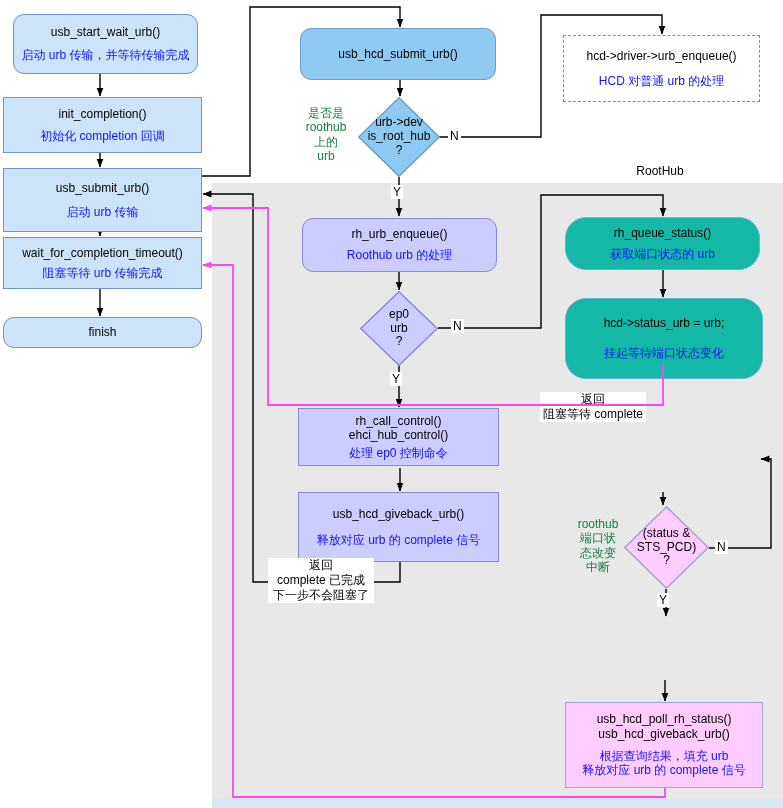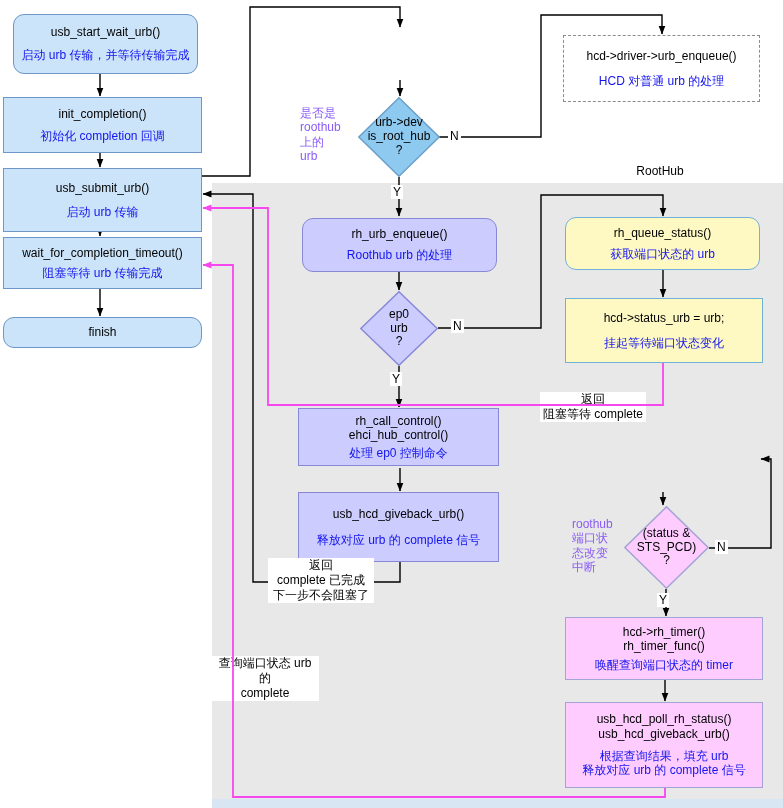--- a/index.html
+++ b/index.html
@@ -13,37 +13,37 @@
   svg.edges{position:absolute;left:0;top:0;pointer-events:none;}
   .node{
     position:absolute;display:flex;flex-direction:column;justify-content:space-evenly;
     align-items:center;text-align:center;box-sizing:border-box;padding:2px 4px;line-height:1.2;
   }
   .rect{border:1px solid;}
   .rounded{border:1px solid;border-radius:11px;}
   .lb{background:#cce4f9;border-color:#6e96c8;}
   .sky{background:#8ecaf0;border-color:#6b9ec9;}
   .lav{background:#ccccff;border-color:#8888d8;align-items:center;}
-  .cy{background:#fef9c3;border-color:#6fb3d9;}
+  .cy{background:#14b8a6;border-color:#6fb3d9;border-radius:21px;}
   .pk{background:#ffccff;border-color:#a3a3d6;}
   .dashedbox{background:#ffffff;border:1px dashed #8c8c8c;}
   .t{color:#000;white-space:pre-line;}
   .s{color:#1414ee;white-space:pre-line;}
   .diamond{position:absolute;}
   .diamond svg{position:absolute;left:0;top:0;width:100%;height:100%;}
   .diamond .dlabel{
     position:absolute;left:0;top:0;width:100%;height:100%;display:flex;align-items:center;
     justify-content:center;text-align:center;white-space:pre-line;line-height:1.15;
   }
   .chip{
     position:absolute;background:#fff;text-align:center;white-space:pre-line;line-height:1.25;
     padding:0 2px;
   }
   .blab{
-    position:absolute;color:#8b5cf6;text-align:left;white-space:pre-line;line-height:1.2;
+    position:absolute;color:#15803d;text-align:center;white-space:pre-line;line-height:1.2;
   }
   .yn{position:absolute;background:#fff;padding:0 2px;text-align:center;}
 </style>
 </head>
 <body>
 
 <div id="canvas">
 
   <div class="region" style="left:212px;top:183px;width:571px;height:616px"></div>
   <div class="strip" style="left:212px;top:799px;width:571px;height:9px"></div>
@@ -90,20 +90,23 @@
     <div class="s">启动 urb 传输</div>
   </div>
   <div class="node rect lb" style="left:3px;top:237px;width:199px;height:52px">
     <div class="t">wait_for_completion_timeout()</div>
     <div class="s">阻塞等待 urb 传输完成</div>
   </div>
   <div class="node rounded lb" style="left:3px;top:317px;width:199px;height:31px">
     <div class="t">finish</div>
   </div>
 
+  <div class="node rounded sky" style="left:300px;top:28px;width:196px;height:52px">
+    <div class="t">usb_hcd_submit_urb()</div>
+  </div>
 
   <div class="diamond" style="left:358px;top:97px;width:82px;height:80px">
     <svg viewBox="0 0 100 100" preserveAspectRatio="none">
       <polygon points="50,1 99,50 50,99 1,50" fill="#8ecaf0" stroke="#6b9ec9" stroke-width="1.5" vector-effect="non-scaling-stroke"></polygon>
     </svg>
     <div class="dlabel t">urb-&gt;dev
 is_root_hub
 ?</div>
   </div>
 
@@ -132,61 +135,54 @@
   </div>
 
   <div class="node dashedbox" style="left:563px;top:35px;width:197px;height:67px">
     <div class="t">hcd-&gt;driver-&gt;urb_enqueue()</div>
     <div class="s">HCD 对普通 urb 的处理</div>
   </div>
   <div class="node rounded cy" style="left:565px;top:217px;width:195px;height:53px">
     <div class="t">rh_queue_status()</div>
     <div class="s">获取端口状态的 urb</div>
   </div>
-  <div class="node rect cy" style="left:565px;top:298px;width:198px;height:65px">
+  <div class="node rect cy" style="left:565px;top:298px;width:198px;height:81px">
     <div class="t">hcd-&gt;status_urb = urb;</div>
     <div class="s">挂起等待端口状态变化</div>
   </div>
 
   <div class="diamond" style="left:624px;top:506px;width:85px;height:83px">
     <svg viewBox="0 0 100 100" preserveAspectRatio="none">
       <polygon points="50,1 99,50 50,99 1,50" fill="#ffccff" stroke="#a3a3d6" stroke-width="1.5" vector-effect="non-scaling-stroke"></polygon>
     </svg>
     <div class="dlabel t">(status &amp;
 STS_PCD)
 ?</div>
   </div>
 
-  <div class="node rect pk" style="left:565px;top:617px;width:198px;height:63px">
-    <div class="t">hcd-&gt;rh_timer()
-rh_timer_func()</div>
-    <div class="s">唤醒查询端口状态的 timer</div>
-  </div>
   <div class="node rect pk" style="left:565px;top:702px;width:198px;height:86px">
     <div class="t">usb_hcd_poll_rh_status()
 usb_hcd_giveback_urb()</div>
     <div class="s">根据查询结果，填充 urb
 释放对应 urb 的 complete 信号</div>
   </div>
 
   <div class="blab" style="left:300px;top:106px;width:52px">是否是
 roothub
 上的
 urb</div>
   <div class="blab" style="left:572px;top:517px;width:52px">roothub
 端口状
 态改变
 中断</div>
   <div class="chip" style="left:540px;top:392px;width:102px">返回
 阻塞等待 complete</div>
   <div class="chip" style="left:268px;top:558px;width:102px">返回
 complete 已完成
 下一步不会阻塞了</div>
-  <div class="chip" style="left:211px;top:656px;width:104px">查询端口状态 urb 的
-complete</div>
 
   <div class="yn" style="left:448px;top:129px">N</div>
   <div class="yn" style="left:391px;top:185px">Y</div>
   <div class="yn" style="left:451px;top:319px">N</div>
   <div class="yn" style="left:390px;top:372px">Y</div>
   <div class="yn" style="left:715px;top:540px">N</div>
   <div class="yn" style="left:657px;top:593px">Y</div>
 
   <svg class="edges" width="783" height="808">
     <defs>

